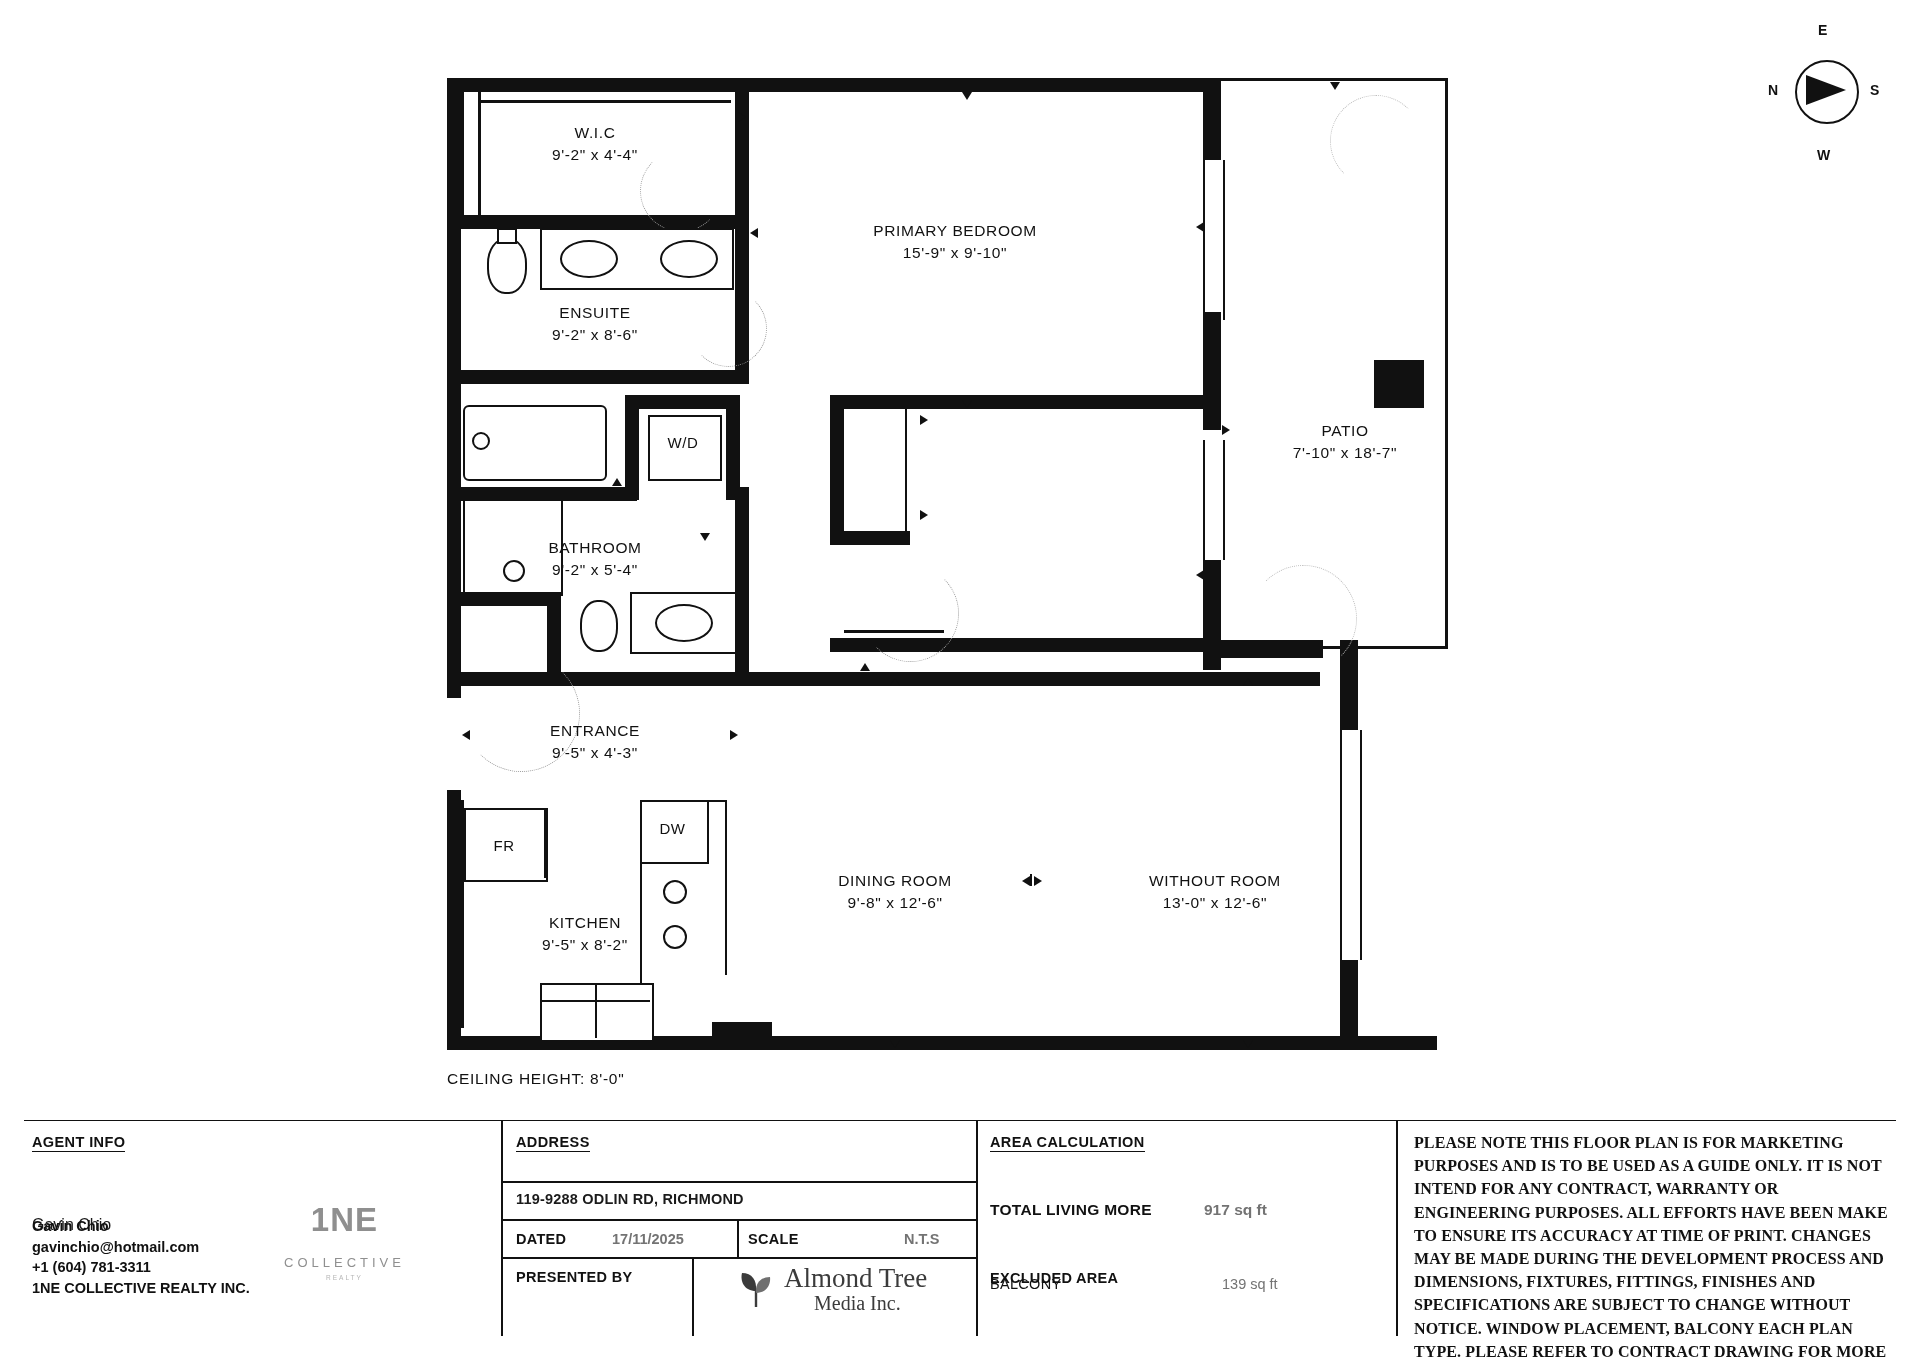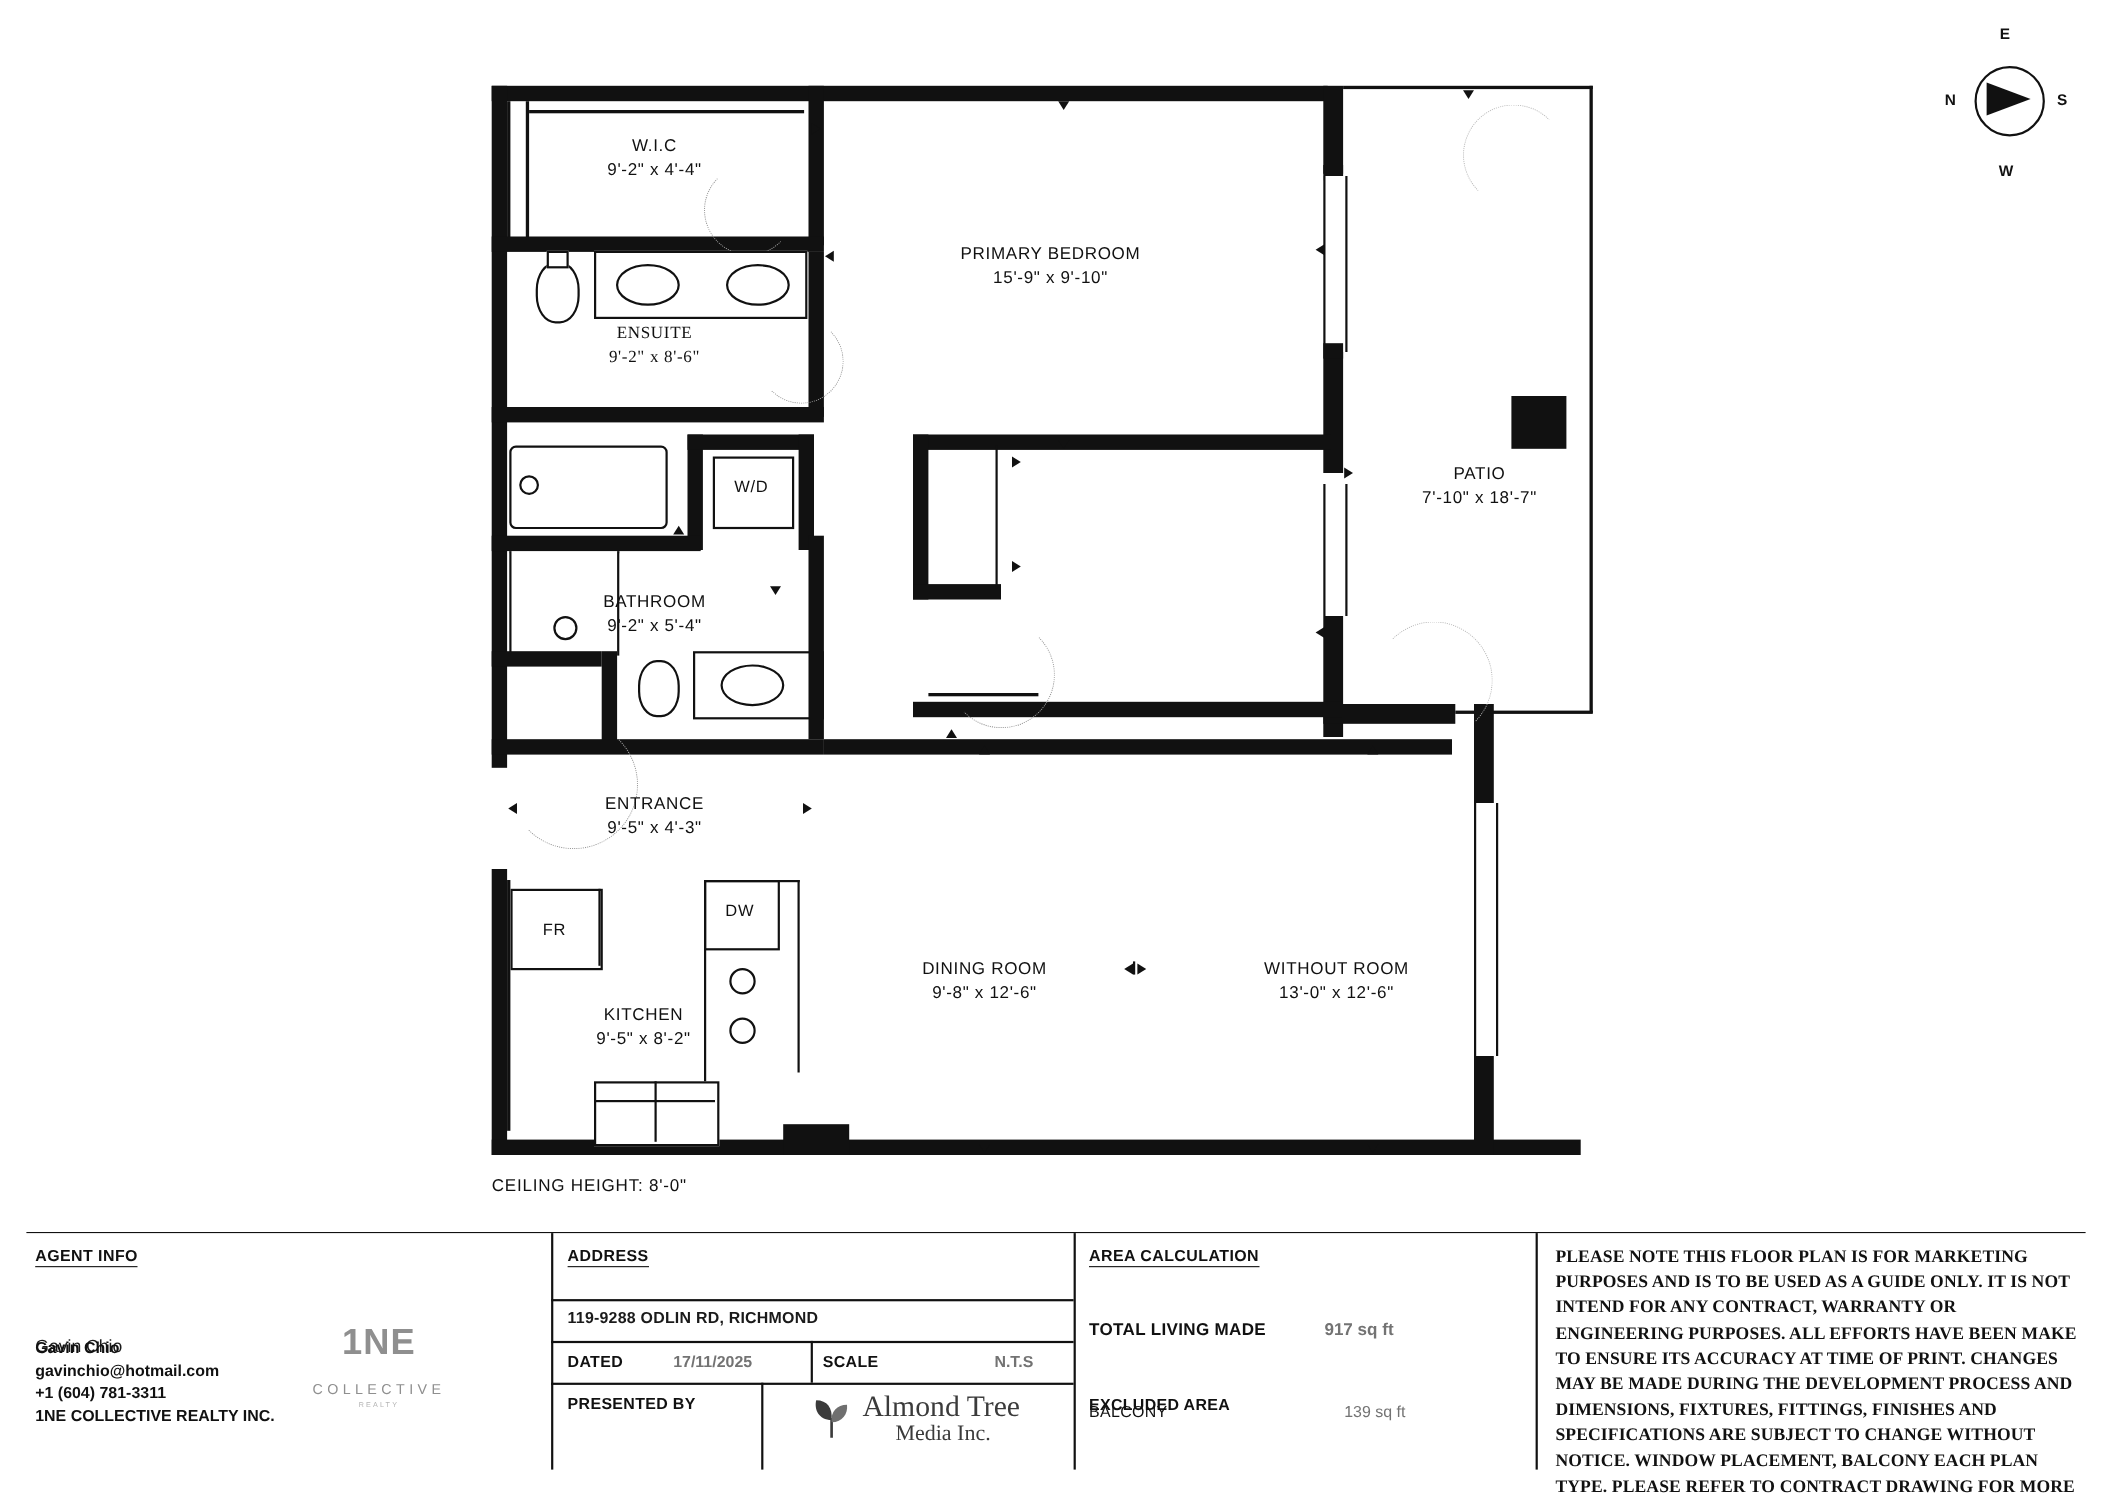--- a/index.html
+++ b/index.html
@@ -107,21 +107,21 @@
   <div class="wall" style="left:735px;top:229px;width:14px;height:150px;"></div>
   <div class="wall" style="left:447px;top:370px;width:302px;height:14px;"></div>
 
   <div class="fixture round" style="left:487px;top:238px;width:36px;height:52px;border-radius:45%;"></div>
   <div class="fixture" style="left:497px;top:228px;width:16px;height:12px;"></div>
 
   <div class="fixture" style="left:540px;top:228px;width:190px;height:58px;"></div>
   <div class="fixture round" style="left:560px;top:240px;width:54px;height:34px;"></div>
   <div class="fixture round" style="left:660px;top:240px;width:54px;height:34px;"></div>
   <div class="door-arc" style="left:690px;top:290px;width:75px;height:75px;border-color:#9a9a9a;border-top-color:transparent;border-left-color:transparent;"></div>
-  <div class="room-label" style="left:500px;top:292px;width:190px;font-family:Liberation Serif, serif;">
+  <div class="room-label" style="left:500px;top:302px;width:190px;">
     <div class="nm">ENSUITE</div>
     <div class="dm">9'-2" x 8'-6"</div>
   </div>
 
   <div class="fixture" style="left:463px;top:405px;width:140px;height:72px;border-radius:6px;"></div>
   <div class="fixture round" style="left:472px;top:432px;width:14px;height:14px;"></div>
   <div class="wall" style="left:625px;top:395px;width:14px;height:105px;"></div>
   <div class="wall" style="left:625px;top:395px;width:115px;height:14px;"></div>
   <div class="wall" style="left:726px;top:395px;width:14px;height:105px;"></div>
   <div class="fixture" style="left:648px;top:415px;width:70px;height:62px;"></div>
@@ -275,20 +275,20 @@
       <path d="M20 24 C8 24 4 14 6 6 C16 6 21 13 20 24 Z" fill="#3b3b3b"></path>
       <path d="M20 26 C30 26 35 18 34 10 C25 10 19 16 20 26 Z" fill="#6f6f6f"></path>
     </svg>
     <div class="t1">Almond Tree</div>
     <div class="t2">Media Inc.</div>
   </div>
 
   <div class="fcell" style="left:966px;top:12px;">
     <span class="hdr">AREA CALCULATION</span>
   </div>
-  <div class="fcell lbl" style="left:966px;top:80px;font-size:15.5px;">TOTAL LIVING MADE</div>
+  <div class="fcell lbl" style="left:966px;top:80px;font-size:15.5px;">TOTAL LIVING MORE</div>
   <div class="fcell val" style="left:1180px;top:80px;font-size:15.5px;">917 sq ft</div>
   <div class="fcell lbl" style="left:966px;top:128px;margin-top:21px;">EXCLUDED AREA</div>
   <div class="fcell lbl" style="left:966px;top:155px;font-weight:400;">BALCONY</div>
   <div class="fcell val" style="left:1198px;top:155px;font-weight:400;">139 sq ft</div>
 
   <div class="fcell disclaimer" style="left:1390px;top:10px;width:478px;">PLEASE NOTE THIS FLOOR PLAN IS FOR MARKETING PURPOSES AND IS TO BE USED AS A GUIDE ONLY. IT IS NOT INTEND FOR ANY CONTRACT, WARRANTY OR ENGINEERING PURPOSES. ALL EFFORTS HAVE BEEN MAKE TO ENSURE ITS ACCURACY AT TIME OF PRINT. CHANGES MAY BE MADE DURING THE DEVELOPMENT PROCESS AND DIMENSIONS, FIXTURES, FITTINGS, FINISHES AND SPECIFICATIONS ARE SUBJECT TO CHANGE WITHOUT NOTICE. WINDOW PLACEMENT, BALCONY EACH PLAN TYPE. PLEASE REFER TO CONTRACT DRAWING FOR MORE ACCURATE INFORMATION ON PARTICULAR PROPERTY. ALL MEASUREMENTS ARE APPROXIMATE. THE ABOVE INFORMATION IS FROM SOURCES BELIEVED RELIABLE BUT SHOULD BE RELIED UPON WITHOUT VERIFICATION. THE BROKERAGE AND THE AGENT ASSUME NO RESPONSIBILITY FOR ITS ACCURACY.</div>
 </div>
 
 </body></html>

